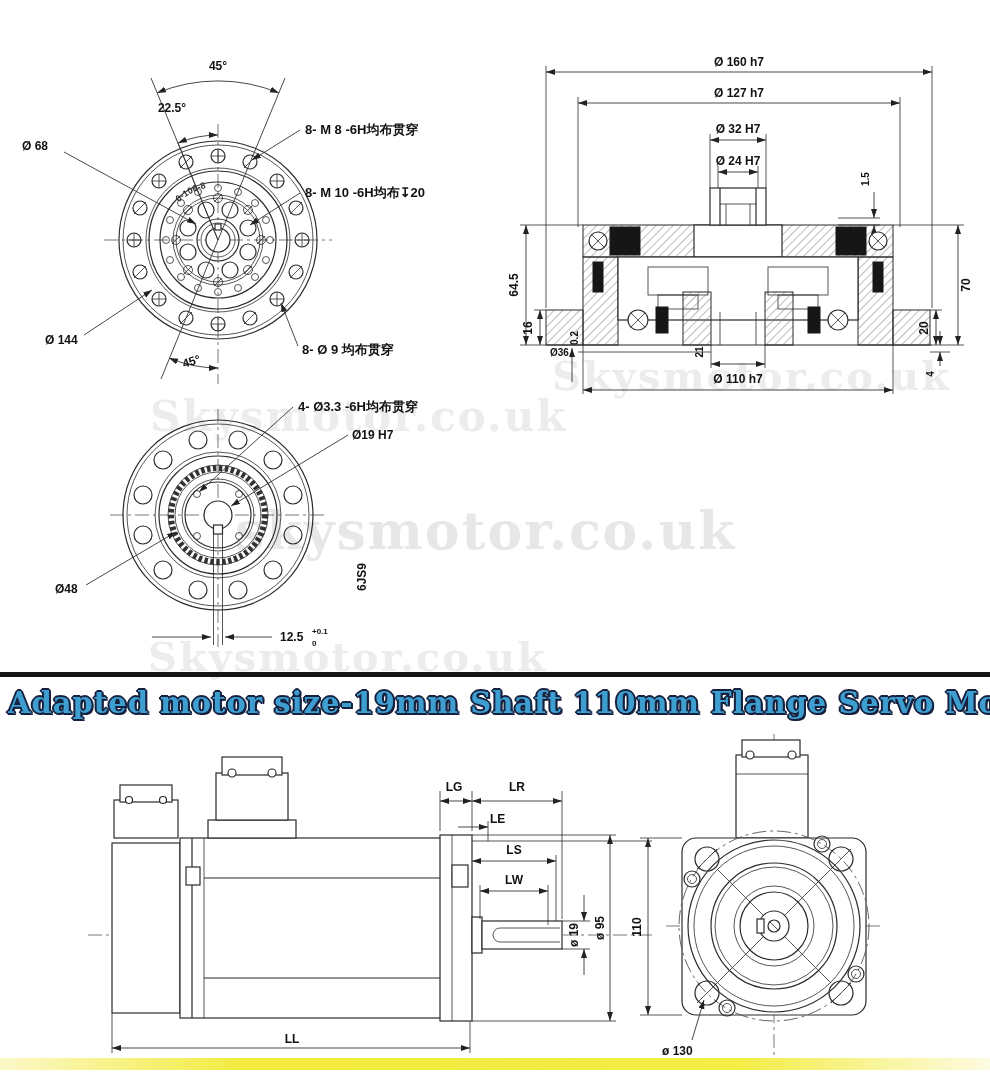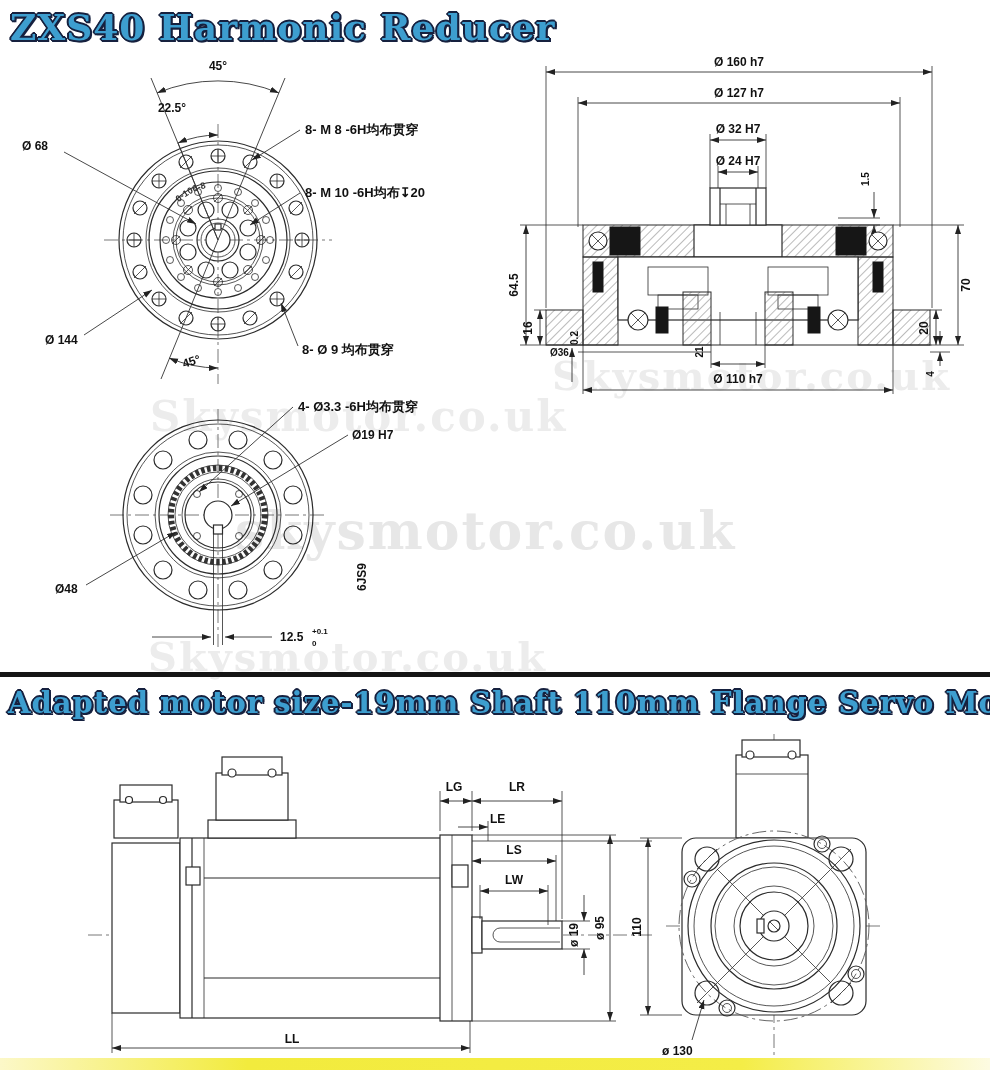--- a/index.html
+++ b/index.html
@@ -32,21 +32,20 @@
 </head>
 <body>
 
 <div class="page">
 
   <div class="wm" style="left:552px;top:352px;font-size:40px;">Skysmotor.co.uk</div>
   <div class="wm" style="left:150px;top:392px;font-size:42px;">Skysmotor.co.uk</div>
   <div class="wm" style="left:235px;top:500px;font-size:52px;color:#e7e7e7;">skysmotor.co.uk</div>
   <div class="wm" style="left:148px;top:633px;font-size:40px;">Skysmotor.co.uk</div>
 
-  <div class="title t1">ZXS40 Harmonic Reducer</div>
 
   <svg class="abs" style="left:0;top:52px;" width="500" height="346" viewBox="0 0 500 346">
     <defs>
       <marker id="aA" markerWidth="12" markerHeight="8" refX="9" refY="3" orient="auto-start-reverse" markerUnits="userSpaceOnUse">
         <path d="M0,0 L9,3 L0,6 z" fill="#222"></path>
       </marker>
       <path id="rmArc" d="M 170,161 A 57,57 0 0 1 266,161" fill="none"></path>
     </defs>
     <g>
       <line class="ctr" x1="104" y1="188" x2="332" y2="188"></line>

